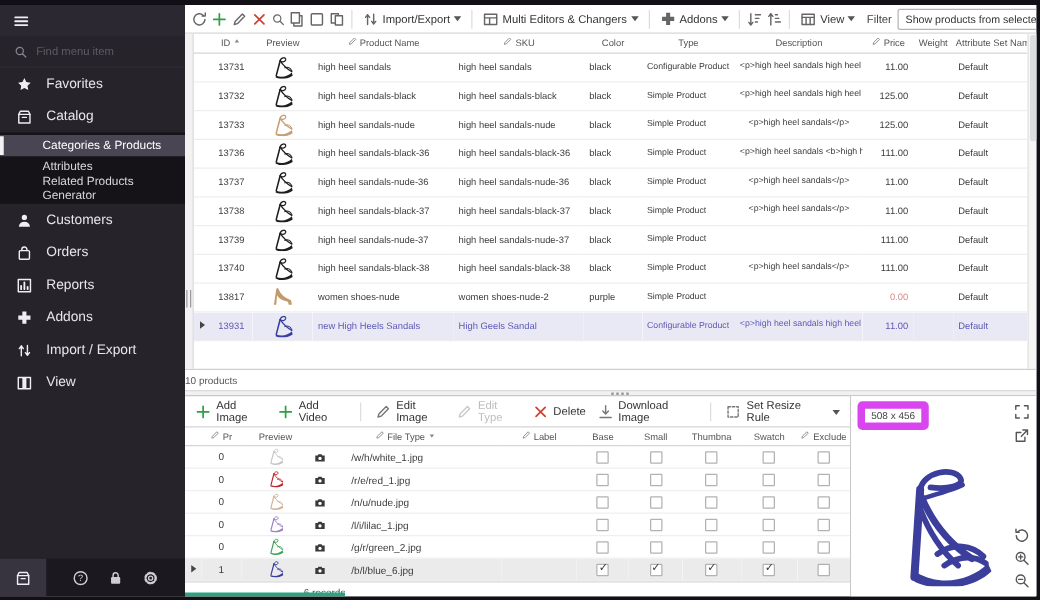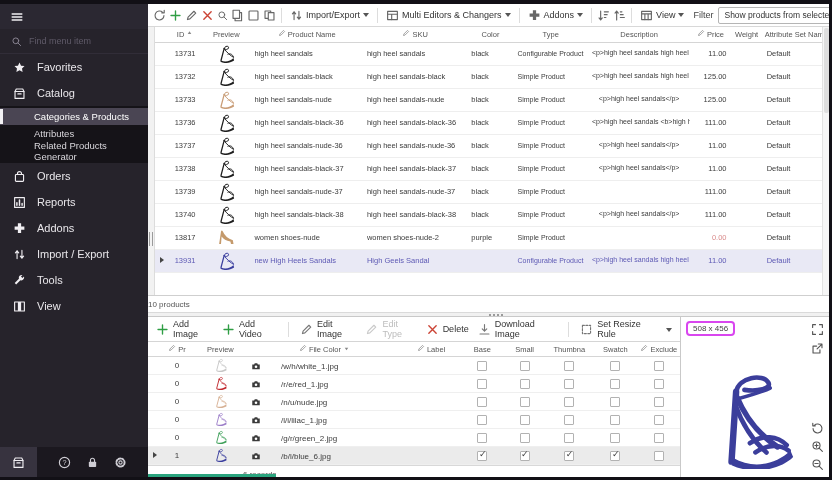--- a/index.html
+++ b/index.html
@@ -68,21 +68,21 @@
   table.imgrid { width:100%; border-collapse:collapse; table-layout:fixed; font-size:8px; color:#3c3c3c; border-top:1px solid #d5d5d5; }
   table.imgrid th { height:15px; font-weight:normal; color:#555; border-bottom:1px solid #d5d5d5; font-size:7.5px; padding:0 2px; white-space:nowrap; overflow:hidden; }
   table.imgrid td { height:17px; border-bottom:1px solid #efefef; padding:0 3px; overflow:hidden; white-space:nowrap; }
   tr.isel td { background:#ebebeb; }
   .cb { width:10px; height:10px; border:1px solid #b2b2b2; border-radius:1px; background:#fff; display:inline-block; position:relative; vertical-align:middle; }
   .cb.on::after { content:"\2713"; position:absolute; left:0.5px; top:-2.5px; font-size:9px; color:#3d3d3d; }
   .filecell { display:flex; align-items:flex-end; gap:20px; }
   .records { height:17px; flex:none; border-top:1px solid #d8d8d8; display:flex; align-items:center; font-size:8px; color:#555; padding-left:95px; margin-top:auto; }
 
   .preview { width:148px; flex:none; position:relative; background:#fff; }
-  .badge { position:absolute; top:4px; left:5px; border:2px solid #d946ef; border-radius:4px; padding:1px 5px; font-size:8px; color:#444; background:#fff; z-index:2; }
+  .badge { position:absolute; top:4px; left:5px; border:6px solid #d946ef; border-radius:4px; padding:1px 5px; font-size:8px; color:#444; background:#fff; z-index:2; }
   .pv-ic { position:absolute; right:5px; color:#555; width:13px; height:13px; }
   .ic { display:inline-flex; align-items:center; justify-content:center; line-height:0; }
   .ic svg { display:block; }
 </style>
 </head>
 <body>
 
 <div class="app">
 
   <aside class="sidebar">
@@ -122,20 +122,29 @@
           <span>Catalog</span>
         </div>
         <div class="sb-sub">
           <div class="sb-sub-item active">Categories &amp; Products</div>
           <div class="sb-sub-item">Attributes</div>
           <div class="sb-sub-item">Related Products Generator</div>
         </div>
         <div class="sb-item">
           <span class="ic" style="color:#f0eef2">
             <svg width="13" height="13" viewBox="0 0 16 16" fill="none" stroke="currentColor" stroke-width="1.4" stroke-linecap="round" stroke-linejoin="round">
+              <circle cx="8" cy="4.8" r="2.6" fill="currentColor" stroke="none"></circle>
+              <path d="M2.5 14c.3-3.2 2.6-4.8 5.5-4.8s5.2 1.6 5.5 4.8z" fill="currentColor" stroke="none"></path>
+            </svg>
+          </span>
+          <span>Customers</span>
+        </div>
+        <div class="sb-item">
+          <span class="ic" style="color:#f0eef2">
+            <svg width="13" height="13" viewBox="0 0 16 16" fill="none" stroke="currentColor" stroke-width="1.4" stroke-linecap="round" stroke-linejoin="round">
               <rect x="3" y="5.5" width="10" height="8.5" rx="1"></rect>
               <path d="M5.5 5.5V4.5a2.5 2.5 0 0 1 5 0v1"></path>
             </svg>
           </span>
           <span>Orders</span>
         </div>
         <div class="sb-item">
           <span class="ic" style="color:#f0eef2">
             <svg width="13" height="13" viewBox="0 0 16 16" fill="none" stroke="currentColor" stroke-width="1.4" stroke-linecap="round" stroke-linejoin="round">
               <rect x="2" y="2" width="12" height="12"></rect>
@@ -152,28 +161,20 @@
           </span>
           <span>Addons</span>
         </div>
         <div class="sb-item">
           <span class="ic" style="color:#f0eef2">
             <svg width="13" height="13" viewBox="0 0 16 16" fill="none" stroke="currentColor" stroke-width="1.4" stroke-linecap="round" stroke-linejoin="round">
               <path d="M5 13V3.5M5 3.5L3 6M5 3.5L7 6M11 3v9.5M11 12.5L9 10M11 12.5l2-2.5"></path>
             </svg>
           </span>
           <span>Import / Export</span>
-        </div>
-        <div class="sb-item">
-          <span class="ic" style="color:#f0eef2">
-            <svg width="13" height="13" viewBox="0 0 16 16" fill="none" stroke="currentColor" stroke-width="1.4" stroke-linecap="round" stroke-linejoin="round">
-              <path d="M13.7 4.3a3.6 3.6 0 0 1-4.6 3.4l-5.2 5.2-1.8-1.8 5.2-5.2A3.6 3.6 0 0 1 11.7 1.3L9.8 3.2l1.8 1.8 1.9-1.9c.14.38.2.78.2 1.2z" fill="currentColor" stroke="none"></path>
-            </svg>
-          </span>
-          <span>Tools</span>
         </div>
         <div class="sb-item">
           <span class="ic" style="color:#f0eef2">
             <svg width="13" height="13" viewBox="0 0 16 16" fill="none" stroke="currentColor" stroke-width="1.4" stroke-linecap="round" stroke-linejoin="round">
               <rect x="2" y="2.5" width="12" height="11"></rect>
               <rect x="6" y="2.5" width="4" height="11" fill="currentColor" stroke="none"></rect>
             </svg>
           </span>
           <span>View</span>
         </div>
@@ -661,21 +662,21 @@
             </colgroup>
             <thead>
               <tr>
                 <th></th>
                 <th class="c"><svg width="8" height="8" viewBox="0 0 16 16" fill="none" stroke="#909090" stroke-width="1.6">
                     <path d="M3 13l.8-3L11 2.8l2.2 2.2L6 12.2 3 13z"></path>
                   </svg> <span>Pr</span></th>
                 <th class="c"><span>Preview</span></th>
                 <th class="c"><svg width="8" height="8" viewBox="0 0 16 16" fill="none" stroke="#909090" stroke-width="1.6">
                     <path d="M3 13l.8-3L11 2.8l2.2 2.2L6 12.2 3 13z"></path>
-                  </svg> <span>File Color</span> <svg width="7" height="7" viewBox="0 0 16 16">
+                  </svg> <span>File Type</span> <svg width="7" height="7" viewBox="0 0 16 16">
                     <path d="M4 6h8l-4 6z" fill="#888"></path>
                   </svg></th>
                 <th class="c"><svg width="8" height="8" viewBox="0 0 16 16" fill="none" stroke="#909090" stroke-width="1.6">
                     <path d="M3 13l.8-3L11 2.8l2.2 2.2L6 12.2 3 13z"></path>
                   </svg> <span>Label</span></th>
                 <th class="c"><span>Base</span></th>
                 <th class="c"><span>Small</span></th>
                 <th class="c"><span>Thumbna</span></th>
                 <th class="c"><span>Swatch</span></th>
                 <th class="c"><svg width="8" height="8" viewBox="0 0 16 16" fill="none" stroke="#909090" stroke-width="1.6">

